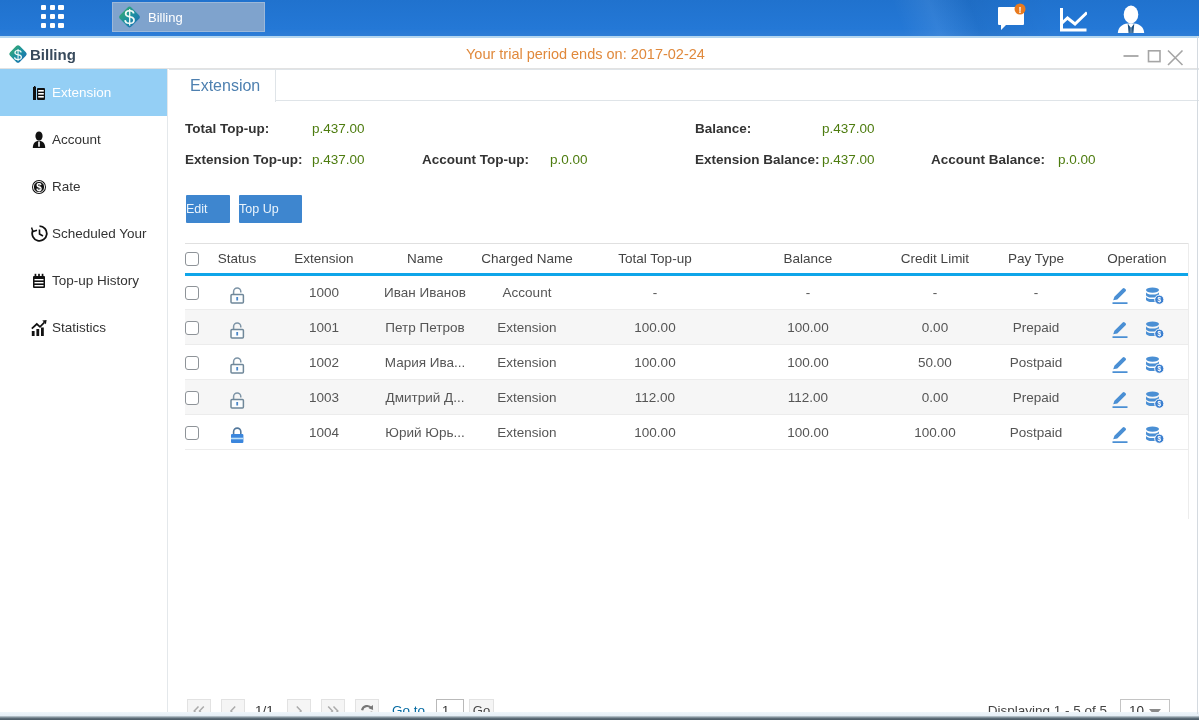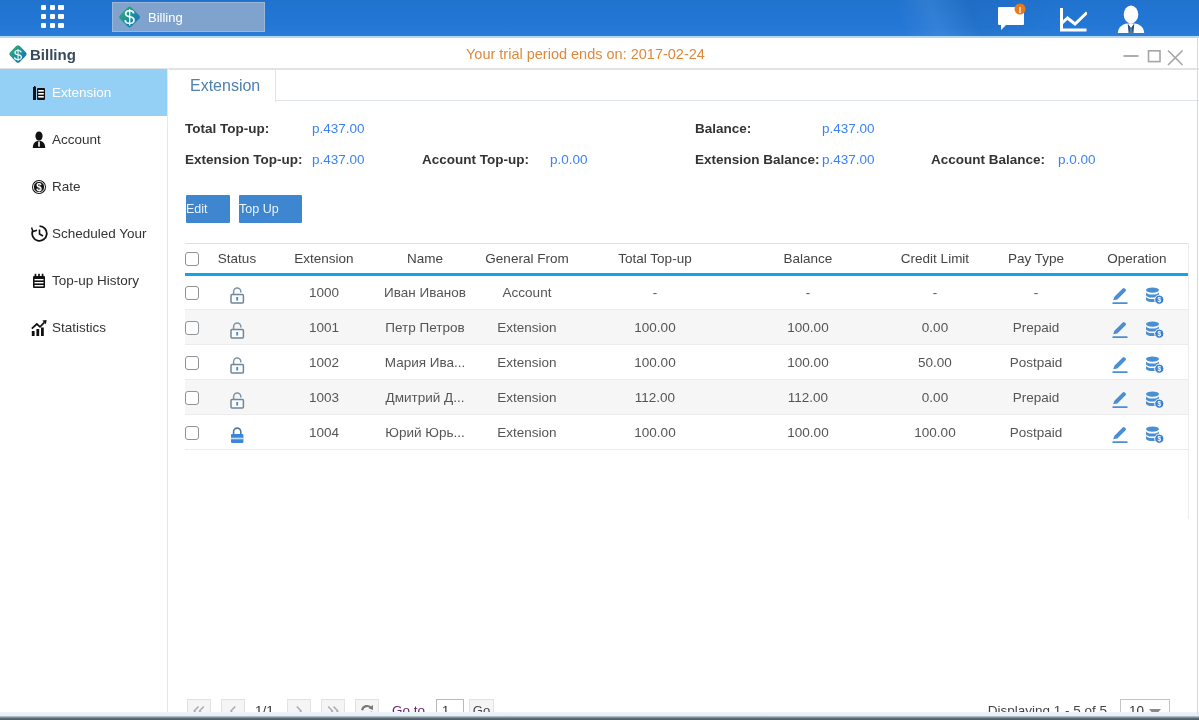--- a/index.html
+++ b/index.html
@@ -27,35 +27,35 @@
 .mitem.sel { background:#94cff5; color:#fff; }
 .mitem svg { position:absolute; left:31px; }
 .mitem .mtxt { position:absolute; left:52px; }
 #content { position:absolute; left:169px; top:69px; width:1030px; height:645px; background:#fff; }
 #tabbar { position:absolute; left:0; top:0; width:1030px; height:32px; border-top:1px solid #dfe4e8; }
 #tabbar .tline { position:absolute; left:107px; right:0; bottom:0; height:1px; background:#dfe4e8; }
 #tab1 { position:absolute; left:0; top:0; width:107px; height:32px; background:#fff;
   border-right:1px solid #dfe4e8; color:#4e80b0; font-size:16px; line-height:31px; text-align:left; }
 #tab1 span { margin-left:21px; }
 .slabel { position:absolute; font-size:13.5px; font-weight:bold; color:#333; }
-.sval { position:absolute; font-size:13.5px; color:#3b82f6; }
+.sval { position:absolute; font-size:13.5px; color:#4d7c0f; }
 .btn { position:absolute; background:#3e86cf; color:#eaf4fc; font-size:12.5px;
   border-radius:1px; line-height:28px; height:28px; }
 #tablewrap { position:absolute; left:16px; top:174px; width:1004px; }
 table { border-collapse:collapse; table-layout:fixed; width:1004px; }
 th { font-weight:normal; color:#444; font-size:13.5px; height:31px;
   border-top:1px solid #e0e0e0; border-bottom:3px solid #0ea5e9; text-align:center; }
 td { height:35px; text-align:center; color:#555; font-size:13.5px; border-bottom:1px solid #ececec; }
 td svg { vertical-align:middle; transform:translateY(2.5px); }
 tr.alt td { background:#f6f6f6; }
 .cb { width:14px; height:14px; border:1px solid #8e9398; border-radius:3px; background:#fff; display:inline-block; vertical-align:middle; }
 #pager { position:absolute; left:16px; top:630px; width:1004px; height:24px; }
 .pbtn { position:absolute; top:0; width:24px; height:24px; background:#f5f5f5; border:1px solid #e2e2e2;
   color:#999; text-align:center; line-height:21px; font-size:17px; }
-#goto { position:absolute; font-size:13.5px; color:#701a75; }
+#goto { position:absolute; font-size:13.5px; color:#0369a1; }
 #gotoinp { position:absolute; width:28px; height:23px; border:1px solid #b9b9b9; font-size:13px; text-align:left;
   padding-left:5px; line-height:21px; color:#333; background:#fff; }
 #displaying { position:absolute; right:82px; top:4px; font-size:13.5px; color:#444; }
 #psize { position:absolute; right:19px; top:0; width:50px; height:23px; border:1px solid #c4c4c4; background:#fff;
   font-size:13.5px; color:#333; line-height:21px; padding-left:8px; }
 #psize:after { content:""; position:absolute; right:8px; top:9px; width:0; height:0;
   border-left:6px solid transparent; border-right:6px solid transparent; border-top:7px solid #8a8a8a; }
 #rightborder { position:absolute; right:1px; top:36px; width:1px; height:678px; background:#d4dae0; }
 #tablerb { position:absolute; left:1019px; top:174px; width:1px; height:276px; background:#ececec; }
 #swoosh { position:absolute; left:700px; top:0; width:499px; height:36px;
@@ -219,21 +219,21 @@
           <col style="width:104px">
           <col style="width:98px">
           <col style="width:104px">
         </colgroup>
       <tbody>
           <tr>
         <th><span class="cb"></span></th>
             <th>Status</th>
             <th>Extension</th>
             <th>Name</th>
-            <th>General From</th>
+            <th>Charged Name</th>
         <th>Total Top-up</th>
             <th>Balance</th>
             <th>Credit Limit</th>
             <th>Pay Type</th>
             <th>Operation</th>
       </tr>
       <tr>
         <td><span class="cb"></span></td>
             <td><svg width="16" height="19" viewBox="0 0 16 19">
                 <path d="M4.6 9 V6.2 a3.6 3.6 0 0 1 7.2 0 V7.1" fill="none" stroke="#7d94a6" stroke-width="1.5"></path>

